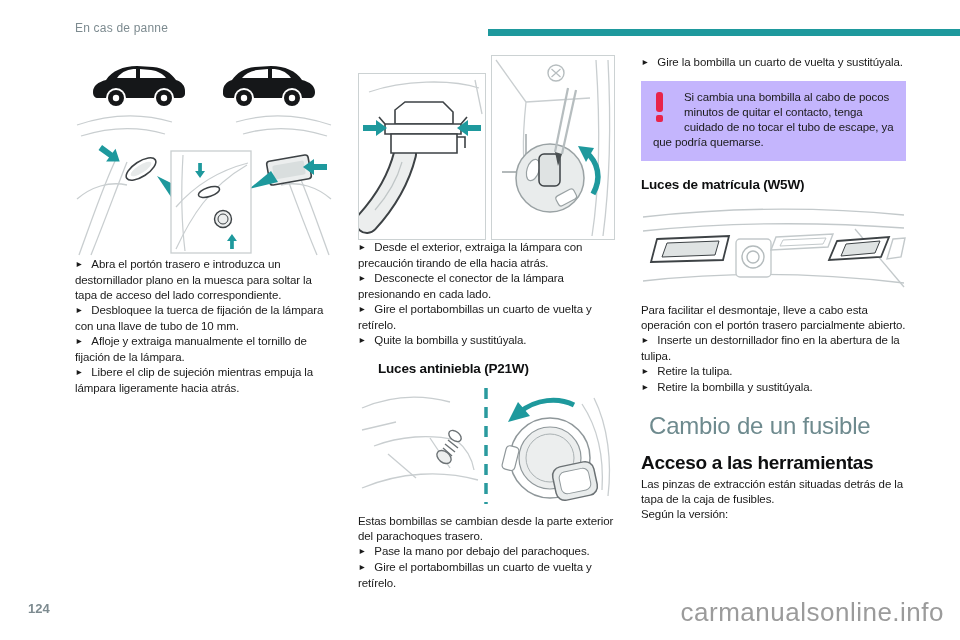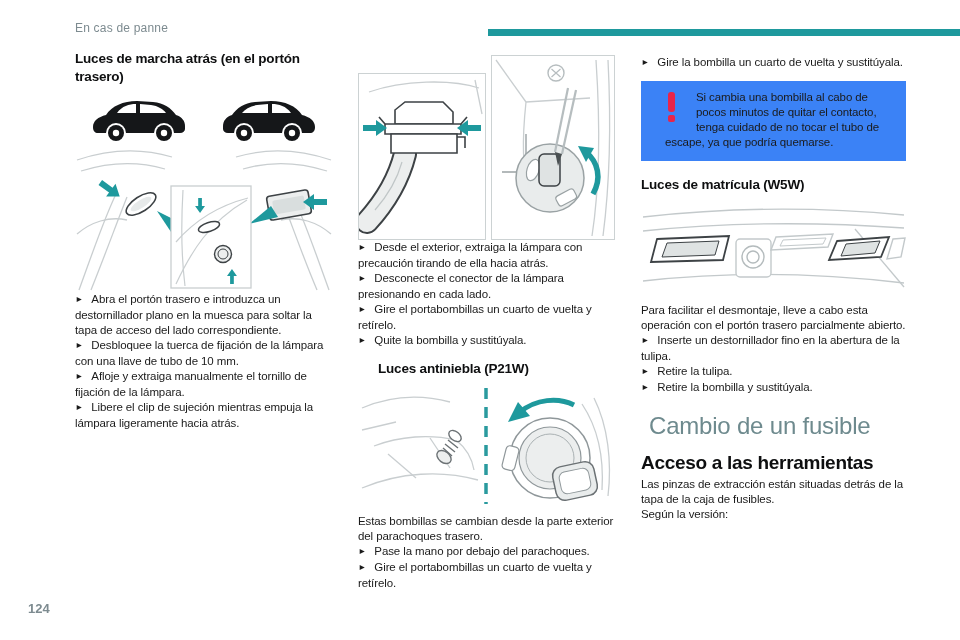--- a/index.html
+++ b/index.html
@@ -15,42 +15,41 @@
   .step,.para{font-size:11.5px;letter-spacing:-.1px;line-height:15px;margin:0;}
   .mk{font-size:8.5px;margin-right:8px;position:relative;top:-1px;}
   .steps{margin-top:0;}
   .illus{display:block;}
   .c1 .illus-wrap{margin-top:9px;}
   .illusrow{display:flex;align-items:flex-end;gap:5px;}
   .ibox{border:1px solid #ccd2d3;background:#fff;font-size:0;}
   .c2 h2.sec{margin-top:11px;padding-left:20px;}
   .c2 .illus-fog{margin-top:8px;}
   .c2 .fogtext{margin-top:6px;}
-  .warnbox{background:#3b82f6;padding:9px 12px 11px 24px;margin-top:10px;}
+  .warnbox{background:#c4b5fd;padding:9px 12px 11px 12px;margin-top:10px;}
   .warnicon{float:left;width:13px;margin:2px 15px 2px 3px;}
   .wbar{width:7px;height:20px;background:#e8244a;border-radius:3px;}
   .wdot{width:7px;height:7px;background:#e8244a;border-radius:2px;margin-top:3px;}
   .c3 h2.sec{margin-top:15px;clear:both;}
   .c3 .illus-plate{margin-top:7px;}
   .c3 .intro{margin-top:12px;}
   .bigsec{font-size:24px;color:#6e8a8e;font-weight:400;letter-spacing:-.2px;margin:16px 0 0 8px;line-height:1.2;}
   h2.sub{font-size:19px;font-weight:bold;letter-spacing:-.3px;margin:12px 0 3px 0;color:#0e0f10;}
   .pagenum{position:absolute;left:28px;top:601px;font-size:13px;font-weight:bold;color:#7d8b90;}
   .watermark{position:absolute;right:16px;top:597px;font-size:26px;color:#9b9b9b;letter-spacing:.5px;}
 </style>
 </head>
 <body>
 
 <div class="page">
 
   <div class="running">En cas de panne</div>
   <div class="topbar"></div>
 
   <div class="col c1">
-    <h2 class="sec">Luces de marcha atrás (en el portón trasero)</h2>
 
     <div class="illus-wrap">
       <svg class="illus" width="258" height="198" viewBox="0 0 258 198">
         <defs>
           <g id="s1car">
             <path d="M4,31 C4,25 9,21 17,19 C23,10 34,5 48,5 L64,6 C75,7 82,12 87,19 C93,21 96,25 96,30 L96,33 C96,35 94,37 91,37 L85,37 A10,10 0 0 0 65,37 L37,37 A10,10 0 0 0 17,37 L9,37 C6,37 4,35 4,31 Z" fill="#151719"></path>
             <path d="M28,17 C33,10 40,8 47,8 L47,17 Z" fill="#fff"></path>
             <path d="M51,8 L62,9 C69,10 74,13 77,17 L51,17 Z" fill="#fff"></path>
             <circle cx="27" cy="37" r="8" fill="#151719"></circle>
               <circle cx="27" cy="37" r="3.2" fill="#fff"></circle>
@@ -244,13 +243,14 @@
       <p class="step"><span class="mk">►</span><span>Retire la bombilla y sustitúyala.</span></p>
     </div>
 
     <h1 class="bigsec">Cambio de un fusible</h1>
     <h2 class="sub">Acceso a las herramientas</h2>
     <p class="para">Las pinzas de extracción están situadas detrás de la tapa de la caja de fusibles.</p>
     <p class="para">Según la versión:</p>
   </div>
 
   <div class="pagenum">124</div>
+  <div class="watermark">carmanualsonline.info</div>
 </div>
 
 </body></html>

